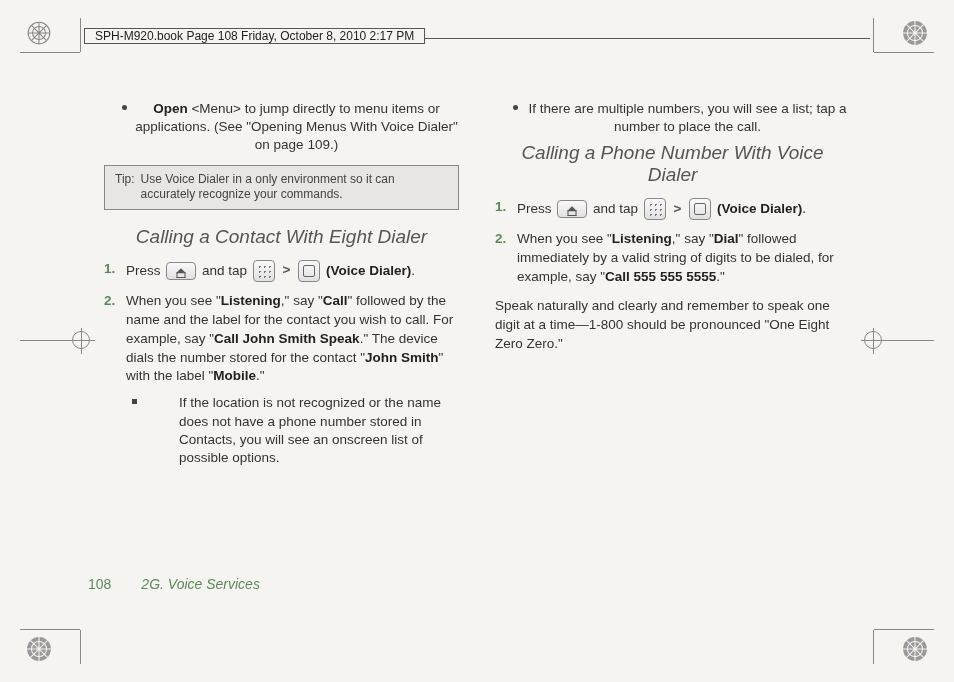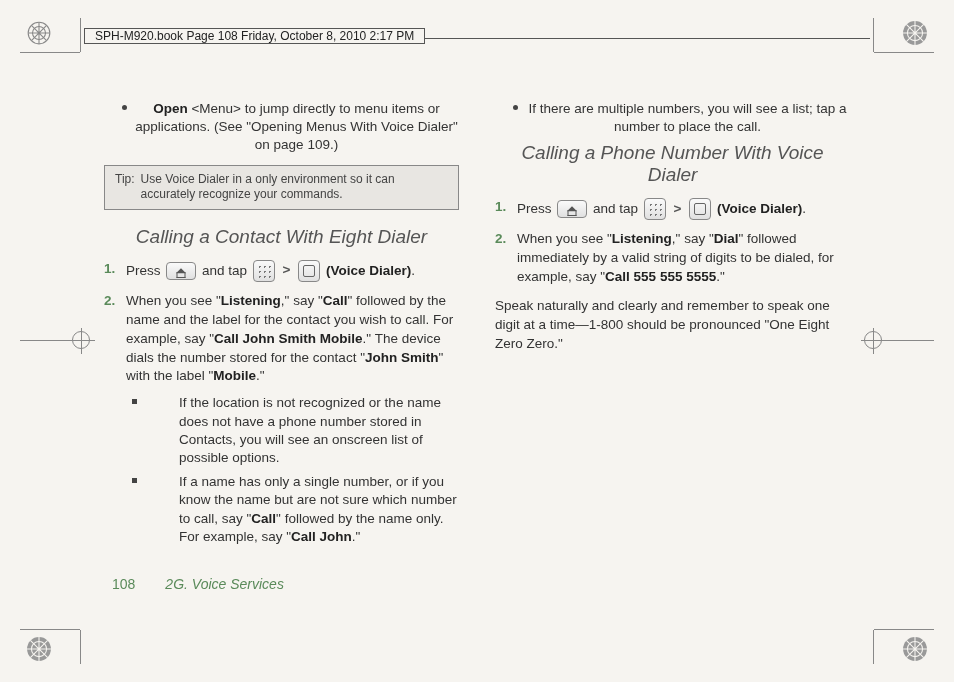--- a/index.html
+++ b/index.html
@@ -109,21 +109,21 @@
     background:
       radial-gradient(#777 1px, transparent 1px) 0 0/5px 5px;
   }
   .icon.voice { width:22px; height:22px; }
   .icon.voice:after {
     content:""; position:absolute; left:50%; top:50%; transform:translate(-50%,-50%);
     width:10px; height:10px; border:1px solid #666; border-radius:2px;
   }
   .gt { margin:0 2px; font-weight:bold; color:#555;}
   .footer {
-    position:absolute; bottom: 90px; left: 112px;
+    position:absolute; bottom: 90px; left: 88px;
     font-style: italic; color:#5a8a5a; font-size:14px;
     display:flex; gap:30px; align-items:baseline;
   }
   .footer .pnum { font-style:normal;}
   .sub-bullets { margin-top:8px; }
   .sub-bullets .bullet-row { margin-left: 6px; gap: 41px; }
 </style>
 </head>
 <body>
 
@@ -185,31 +185,25 @@
       <li>
         <span>Press </span>
         <span class="icon home"></span>
         <span> and tap </span>
         <span class="icon grid"></span>
         <span class="gt">&gt;</span>
         <span class="icon voice"></span>
         <b>(Voice Dialer)</b><span>.</span>
       </li>
       <li>
-        <span>When you see "</span><b>Listening</b><span>," say "</span><b>Call</b><span>" followed by the name and the label for the contact you wish to call. For example, say "</span><b>Call John Smith Mobile</b><span>." The device dials the number stored for the contact "</span><b>John Smith</b><span>" with the label "</span><b>Mobile</b><span>."</span>
+        <span>When you see "</span><b>Listening</b><span>," say "</span><b>Call</b><span>" followed by the name and the label for the contact you wish to call. For example, say "</span><b>Call John Smith Speak</b><span>." The device dials the number stored for the contact "</span><b>John Smith</b><span>" with the label "</span><b>Mobile</b><span>."</span>
         <div class="sub-bullets">
           <div class="bullet-row">
             <div class="bullet-dot sq-dot"></div>
             <div>If the location is not recognized or the name does not have a phone number stored in Contacts, you will see an onscreen list of possible options.</div>
-          </div>
-          <div class="bullet-row">
-            <div class="bullet-dot sq-dot"></div>
-            <div>
-              <span>If a name has only a single number, or if you know the name but are not sure which number to call, say "</span><b>Call</b><span>" followed by the name only. For example, say "</span><b>Call John</b><span>."</span>
-            </div>
           </div>
         </div>
       </li>
     </ol>
   </div>
 
   <div class="col">
     <div class="bullet-row indent1">
       <div class="bullet-dot"></div>
       <div>If there are multiple numbers, you will see a list; tap a number to place the call.</div>

